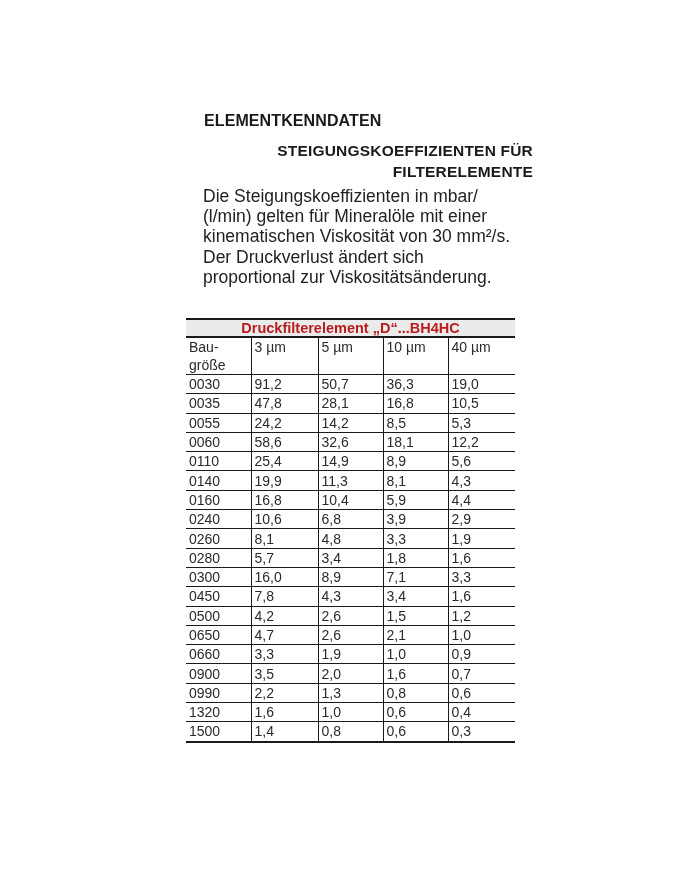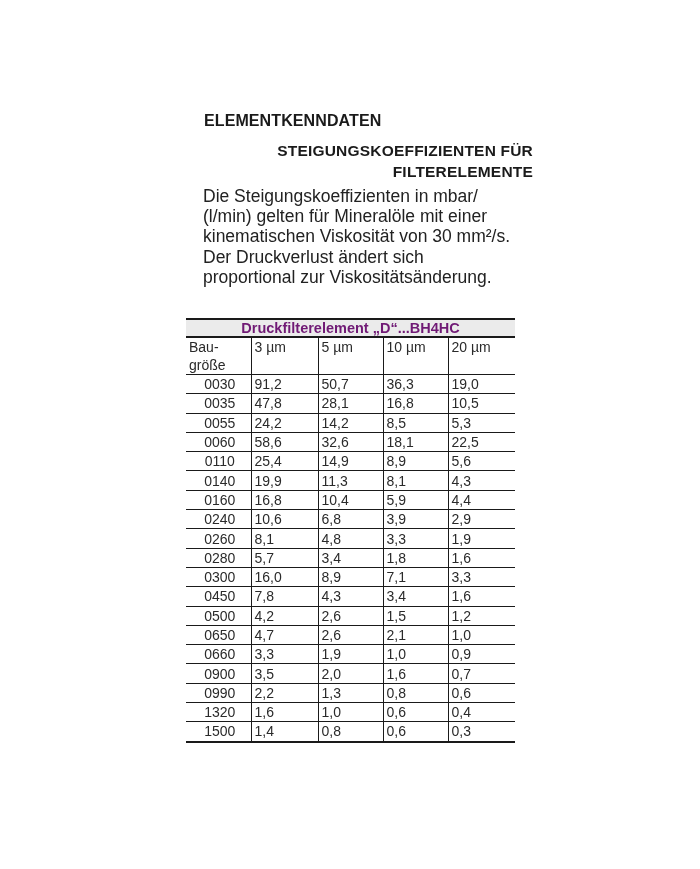--- a/index.html
+++ b/index.html
@@ -69,21 +69,21 @@
     th.table-title {
       background: #ebebeb;
       border-top: 2.5px solid #1a1a1a;
       border-bottom: 2.5px solid #1a1a1a;
       font-weight: bold;
       font-size: 14.5px;
       height: 16px;
       padding: 0;
       text-align: center;
       line-height: 16px;
-      color: #701a75;
+      color: #b91c1c;
     }
     th.col-head {
       font-weight: normal;
       text-align: left;
       vertical-align: top;
       padding: 1px 0 0 3px;
       height: 35px;
       line-height: 17.5px;
       border-bottom: 1px solid #1a1a1a;
       border-left: 1px solid #1a1a1a;
@@ -91,21 +91,21 @@
     th.col-head:first-child { border-left: none; }
     td {
       padding: 0 0 0 3px;
       height: 18.3px;
       line-height: 18px;
       border-bottom: 1px solid #1a1a1a;
       border-left: 1px solid #1a1a1a;
       white-space: nowrap;
       overflow: hidden;
     }
-    td:first-child { border-left: none; text-align: center; }
+    td:first-child { border-left: none; }
     tbody tr:last-child td {
       border-bottom: 2.5px solid #1a1a1a;
     }
   </style>
 </head>
 <body>
 
 <h1 class="page-title">ELEMENTKENNDATEN</h1>
 <h2 class="subtitle">STEIGUNGSKOEFFIZIENTEN FÜR FILTERELEMENTE</h2>
 <p class="description">Die Steigungskoeffizienten in mbar/ (l/min) gelten für Mineralöle mit einer kinematischen Viskosität von 30 mm²/s. Der Druckverlust ändert sich proportional zur Viskositätsänderung.</p>
@@ -121,21 +121,21 @@
     </colgroup>
     <thead>
       <tr>
         <th colspan="5" class="table-title">Druckfilterelement „D“...BH4HC</th>
       </tr>
       <tr id="header-row">
           <th class="col-head" style="white-space: normal;">Bau- größe</th>
           <th class="col-head">3 µm</th>
           <th class="col-head">5 µm</th>
           <th class="col-head">10 µm</th>
-          <th class="col-head">20 µm</th>
+          <th class="col-head">40 µm</th>
         </tr>
     </thead>
     <tbody id="table-body">
         <tr>
           <td>0030</td>
           <td>91,2</td>
           <td>50,7</td>
           <td>36,3</td>
           <td>19,0</td>
         </tr>
@@ -151,21 +151,21 @@
           <td>24,2</td>
           <td>14,2</td>
           <td>8,5</td>
           <td>5,3</td>
         </tr>
         <tr>
           <td>0060</td>
           <td>58,6</td>
           <td>32,6</td>
           <td>18,1</td>
-          <td>22,5</td>
+          <td>12,2</td>
         </tr>
         <tr>
           <td>0110</td>
           <td>25,4</td>
           <td>14,9</td>
           <td>8,9</td>
           <td>5,6</td>
         </tr>
         <tr>
           <td>0140</td>

